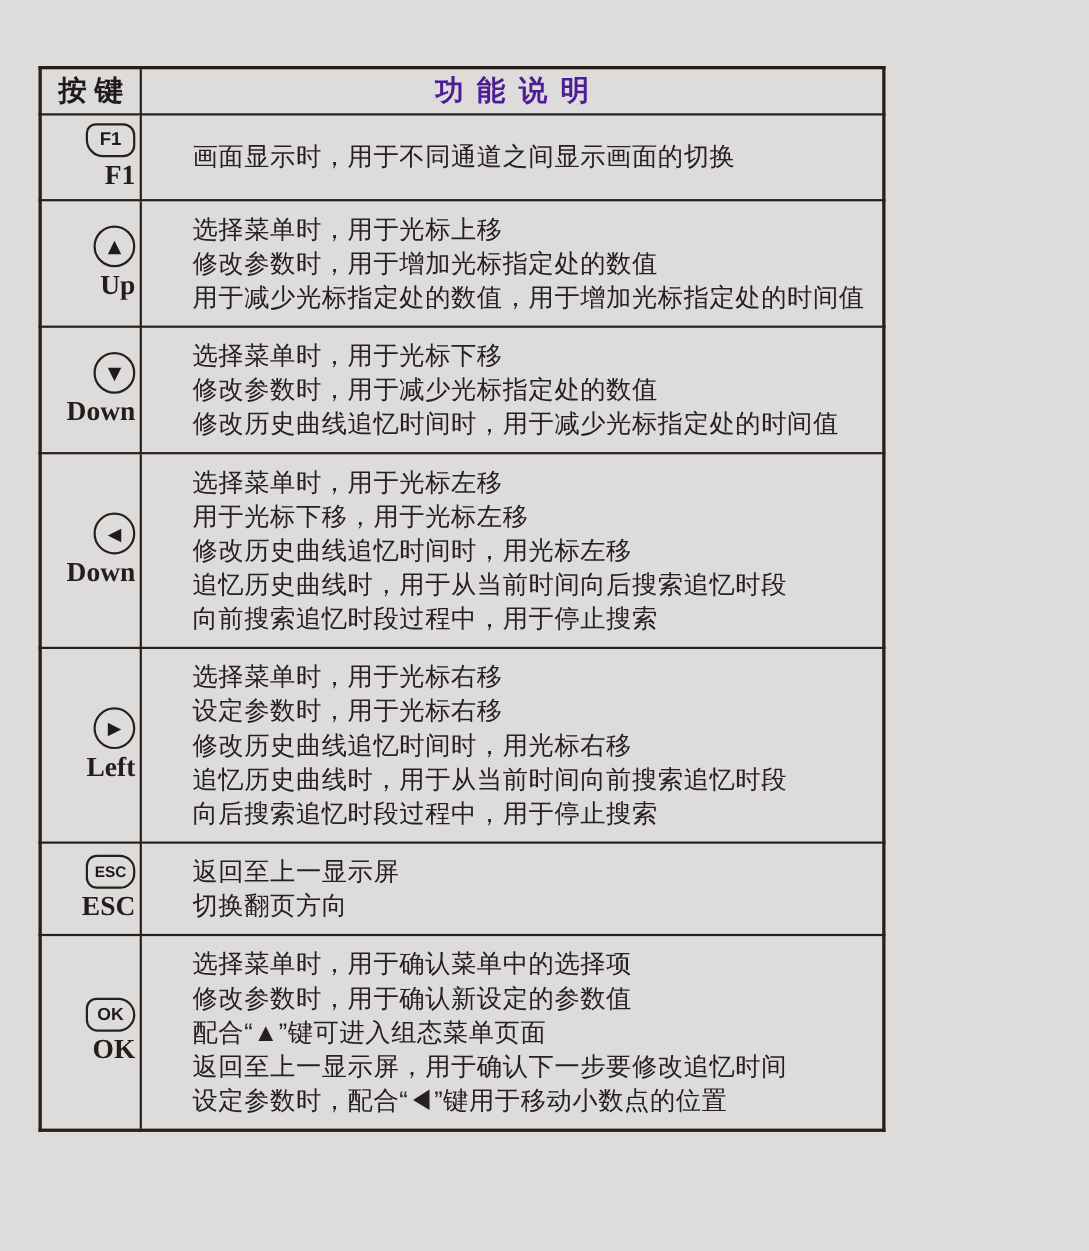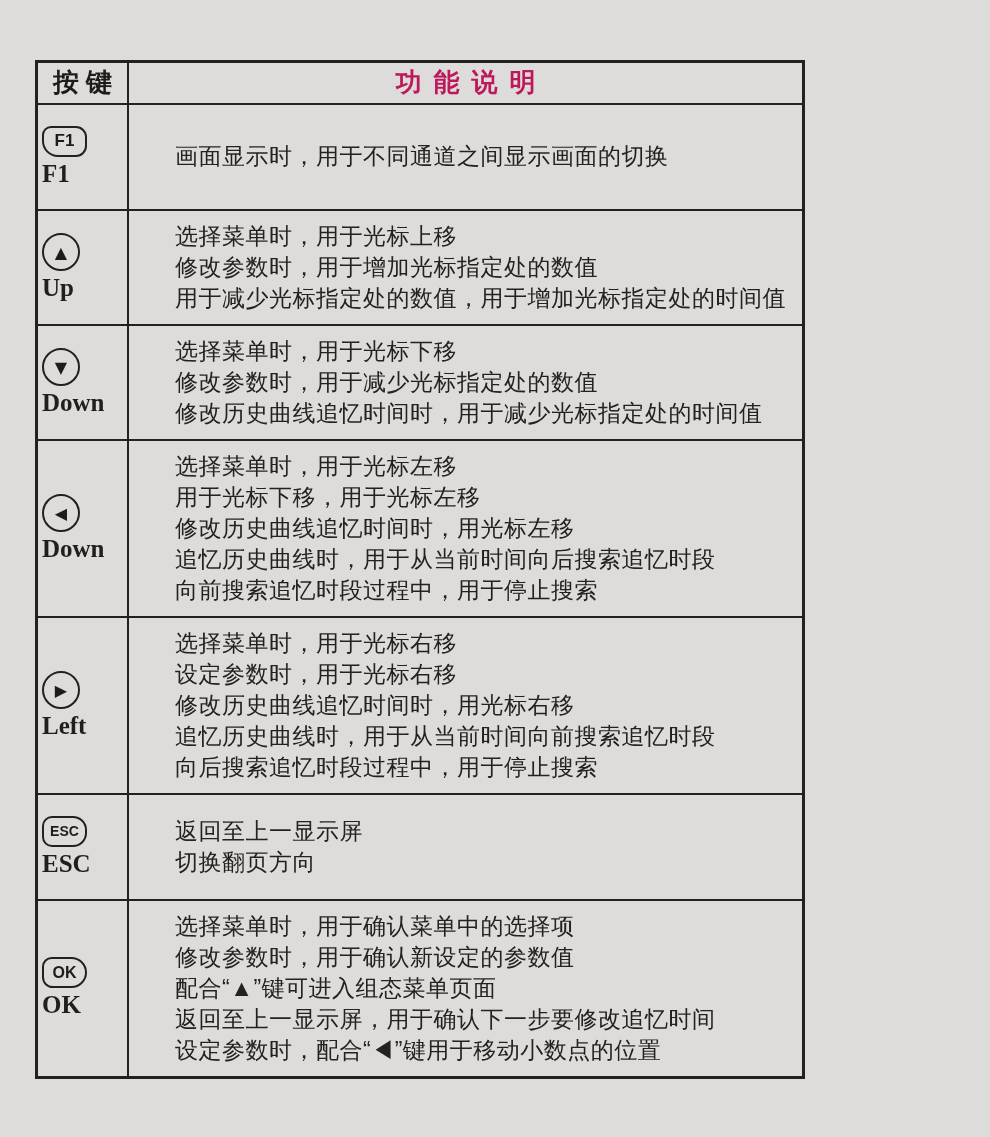--- a/index.html
+++ b/index.html
@@ -32,26 +32,26 @@
     text-indent: 7px; 
     text-align: center;
     color: #1f1b1a;
   }
   th.desc-header {
     font-size: 26px;
     font-weight: bold;
     letter-spacing: 12px;
     text-indent: 12px;
     text-align: center;
-    color: #be185d;
+    color: #4c1d95;
   }
   td.key-cell {
-    text-align: left;
+    text-align: right;
     vertical-align: middle;
-    padding: 21px 4px;
+    padding: 7px 4px;
   }
   td.desc-cell {
     vertical-align: middle;
     padding: 10px 16px 10px 46px;
   }
   .line {
     font-size: 23px;
     line-height: 31px;
     letter-spacing: 0.5px;
     white-space: nowrap;

